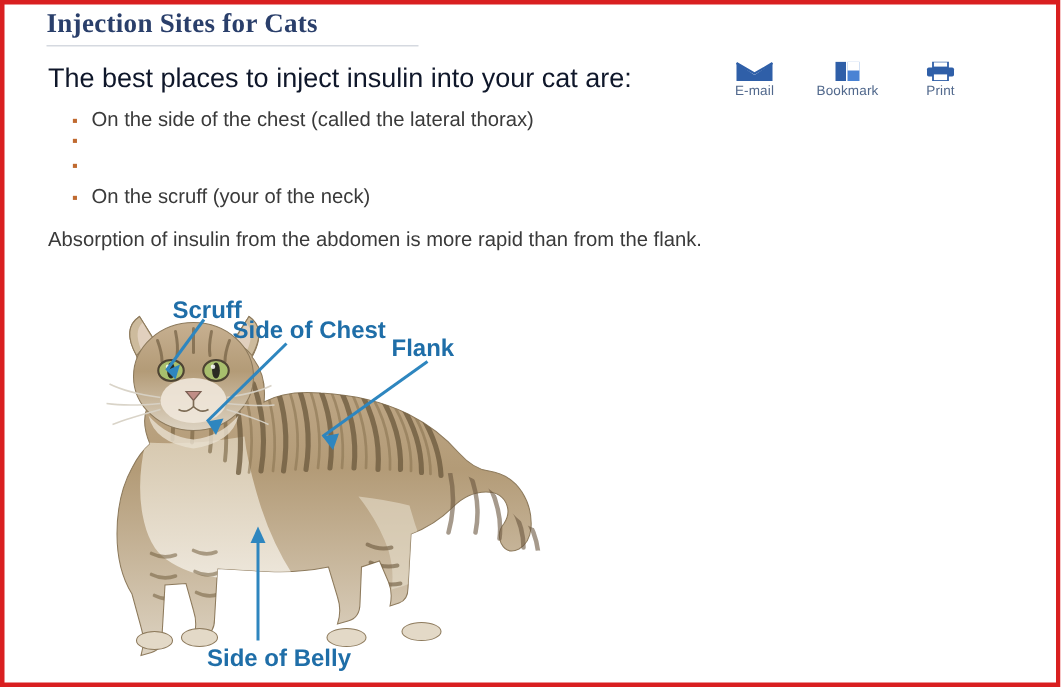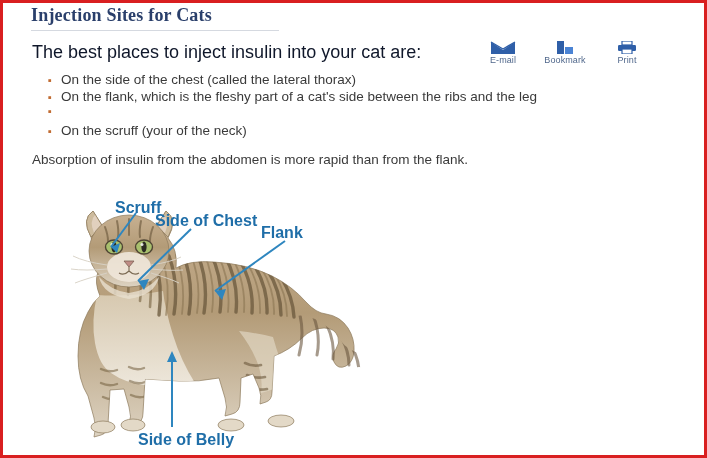--- a/index.html
+++ b/index.html
@@ -177,21 +177,20 @@
 
   <div class="intro">The best places to inject insulin into your cat are:</div>
 
   <div class="bullets">
     <div class="bullet-row">
       <span class="bullet-mark">▪</span>
       <span class="bullet-text">On the side of the chest (called the lateral thorax)</span>
     </div>
     <div class="bullet-row">
       <span class="bullet-mark">▪</span>
-      <span class="bullet-text">On the flank, which is the fleshy part of a cat's side between the ribs and the leg</span>
     </div>
     <div class="bullet-row">
       <span class="bullet-mark">▪</span>
     </div>
     <div class="bullet-row">
       <span class="bullet-mark">▪</span>
       <span class="bullet-text">On the scruff (your of the neck)</span>
     </div>
   </div>
 

